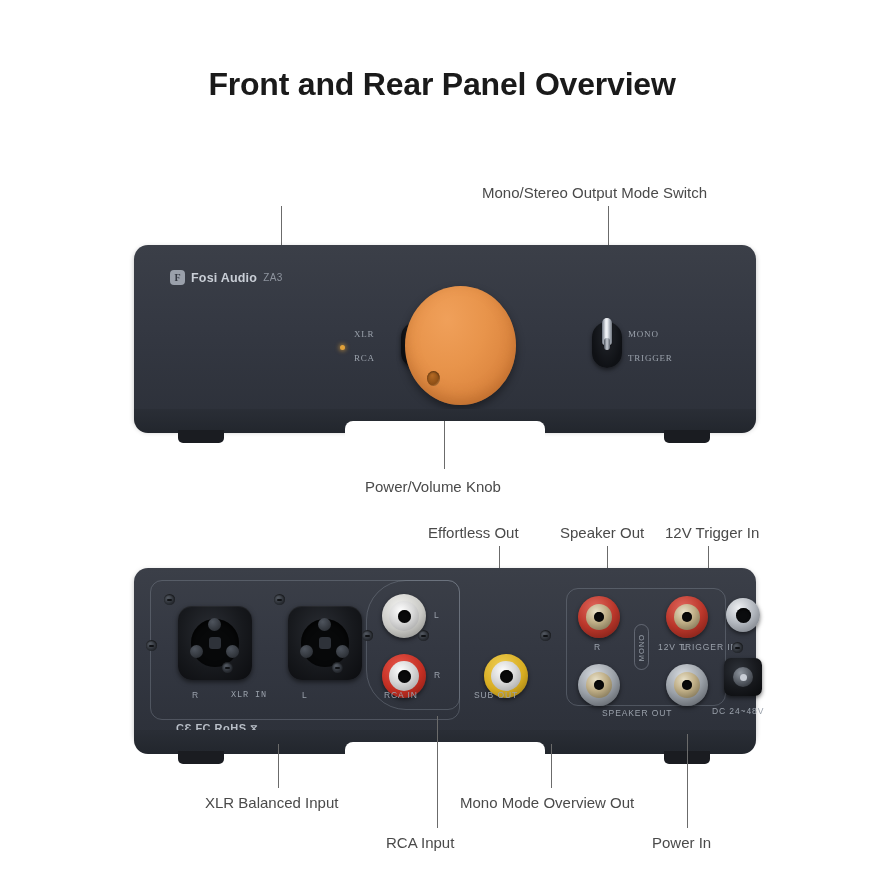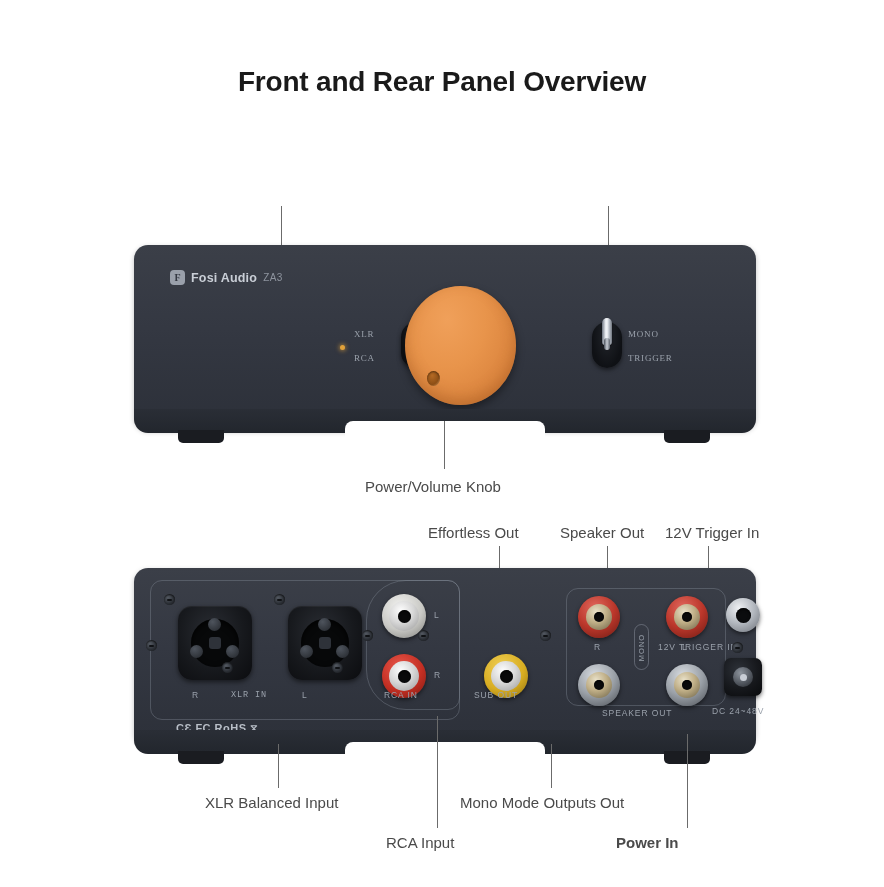--- a/index.html
+++ b/index.html
@@ -7,21 +7,21 @@
     width: 884px; height: 887px;
     background: #ffffff;
     font-family: "Liberation Sans", sans-serif;
     overflow: hidden;
   }
   #page { position: relative; width: 884px; height: 887px; background:#fff; }
 
   
   .title {
     position:absolute; left:0; top:66px; width:884px; text-align:center;
-    font-size:28px; font-weight:bold; color:#1a1a1a; letter-spacing:-0.2px;
+    font-size:32px; font-weight:bold; color:#1a1a1a; letter-spacing:-0.2px;
   }
   .subtitle {
     position:absolute; left:0; top:123px; width:884px; text-align:center;
     font-size:22px; font-weight:400; color:#333; letter-spacing:-0.1px;
   }
 
   
   .callout {
     position:absolute; font-size:15px; color:#4a4a4a; white-space:nowrap;
   }
@@ -223,20 +223,21 @@
 </style>
 </head>
 <body>
 
 <div id="page">
 
   <div class="title">Front and Rear Panel Overview</div>
 
   <div class="leader v" style="left:281px; top:206px; height:110px;"></div>
 
+  <div class="callout" style="left:482px; top:184px;">Mono/Stereo Output Mode Switch</div>
   <div class="leader v" style="left:608px; top:206px; height:110px;"></div>
 
   <div id="front-panel" class="chassis">
 
     <div class="brand">
       <span class="brand-mark">F</span>
       <span class="brand-name">Fosi Audio</span>
       <span class="brand-model">ZA3</span>
     </div>
 
@@ -395,18 +396,18 @@
   <div class="foot" style="left:664px; top:751px; width:46px;"></div>
 
   <div class="leader v" style="left:278px; top:744px; height:44px;"></div>
   <div class="callout" style="left:205px; top:794px;">XLR Balanced Input</div>
 
   <div class="leader v" style="left:437px; top:716px; height:72px;"></div>
   <div class="callout" style="left:386px; top:834px;">RCA Input</div>
   <div class="leader v" style="left:437px; top:788px; height:40px;"></div>
 
   <div class="leader v" style="left:551px; top:744px; height:44px;"></div>
-  <div class="callout" style="left:460px; top:794px;">Mono Mode Outputs Out</div>
+  <div class="callout" style="left:460px; top:794px;">Mono Mode Overview Out</div>
 
   <div class="leader v" style="left:687px; top:734px; height:94px;"></div>
-  <div class="callout" style="left:616px; top:834px;font-weight:bold;">Power In</div>
+  <div class="callout" style="left:652px; top:834px;">Power In</div>
 
 </div>
 
 </body></html>

